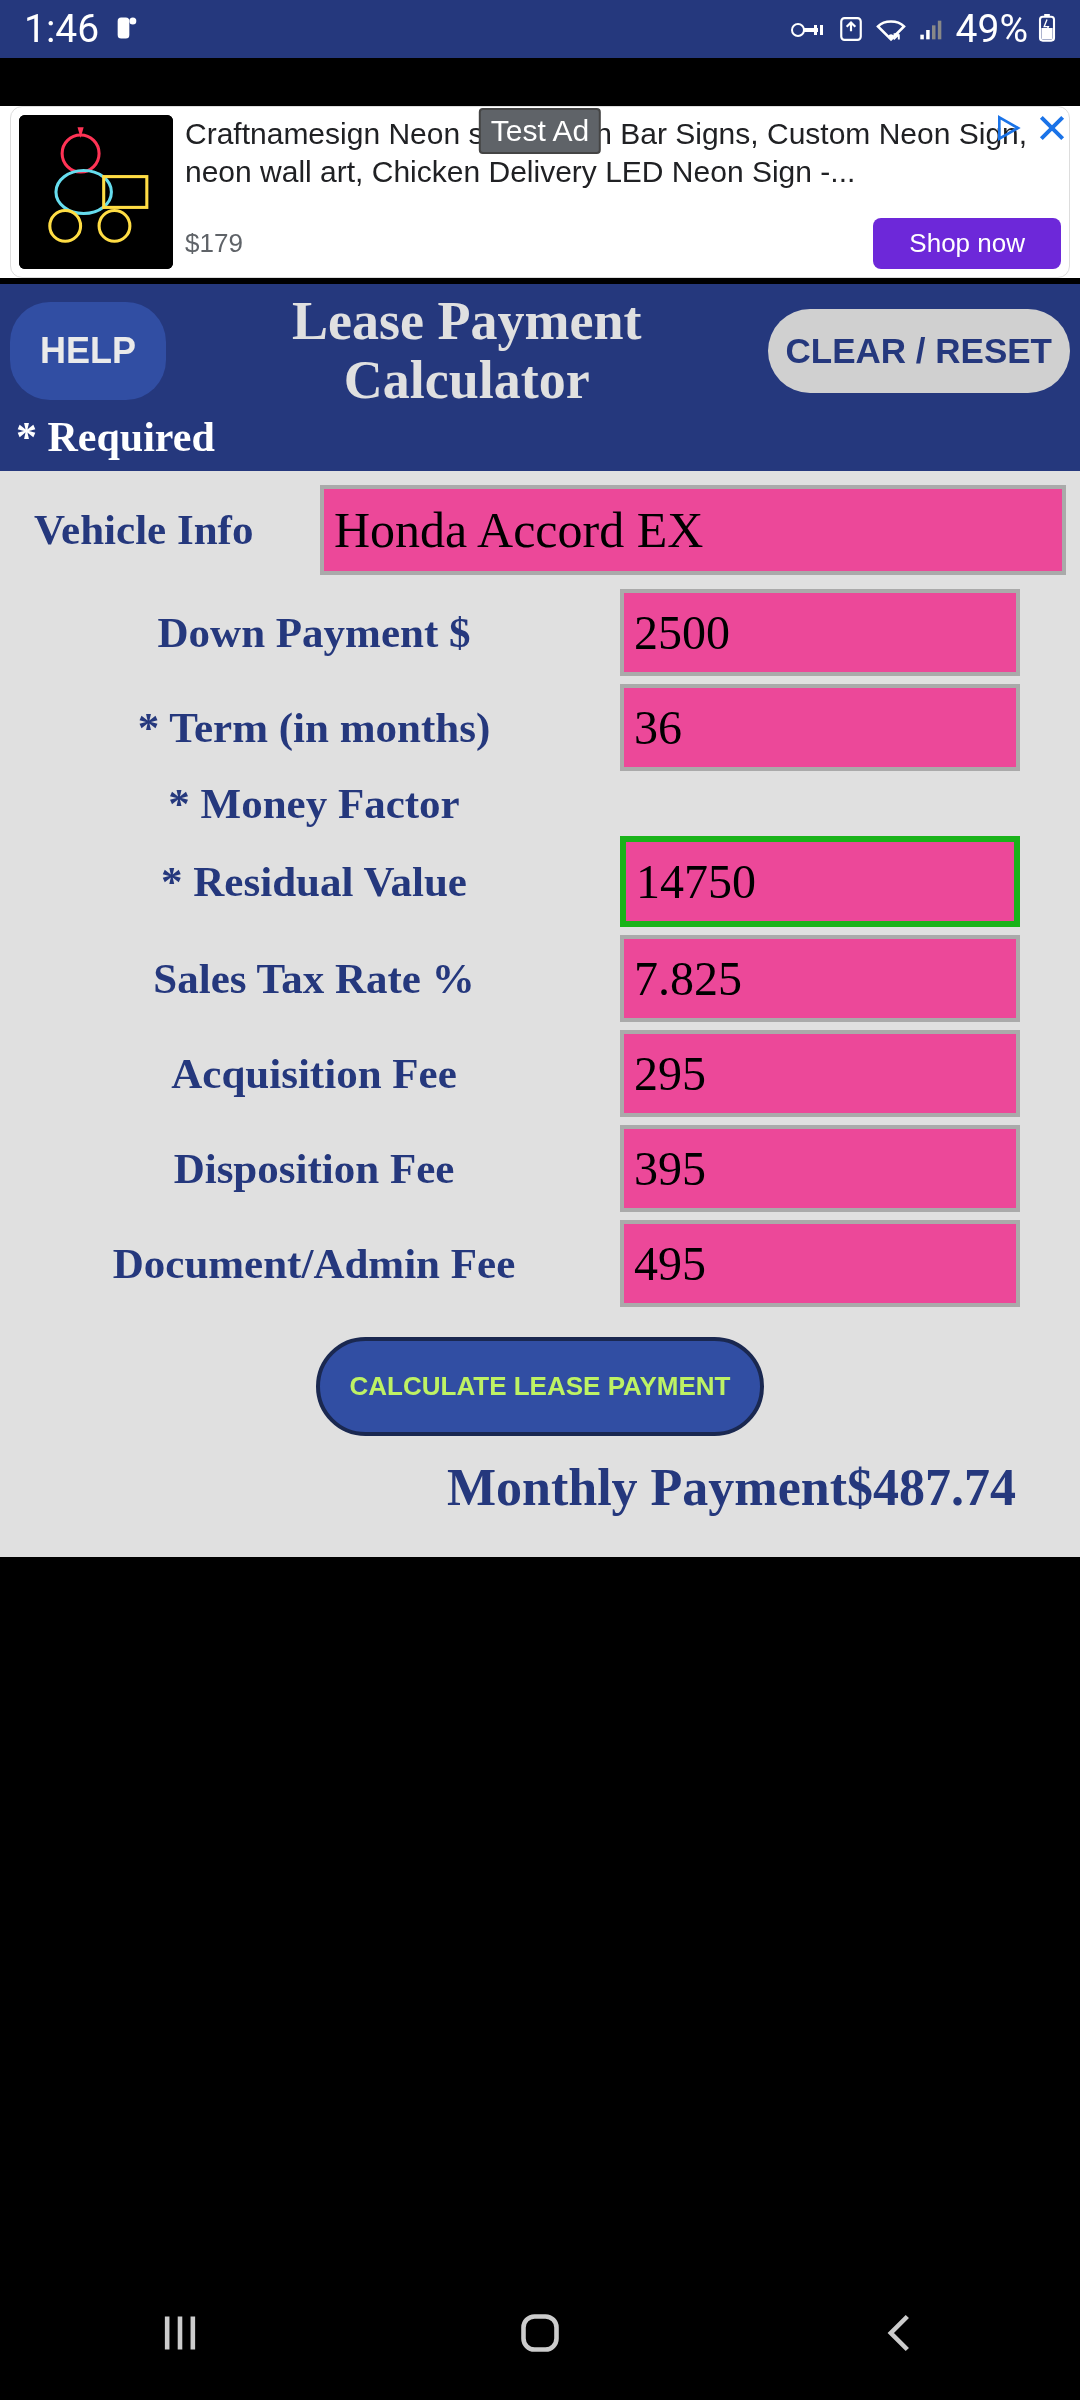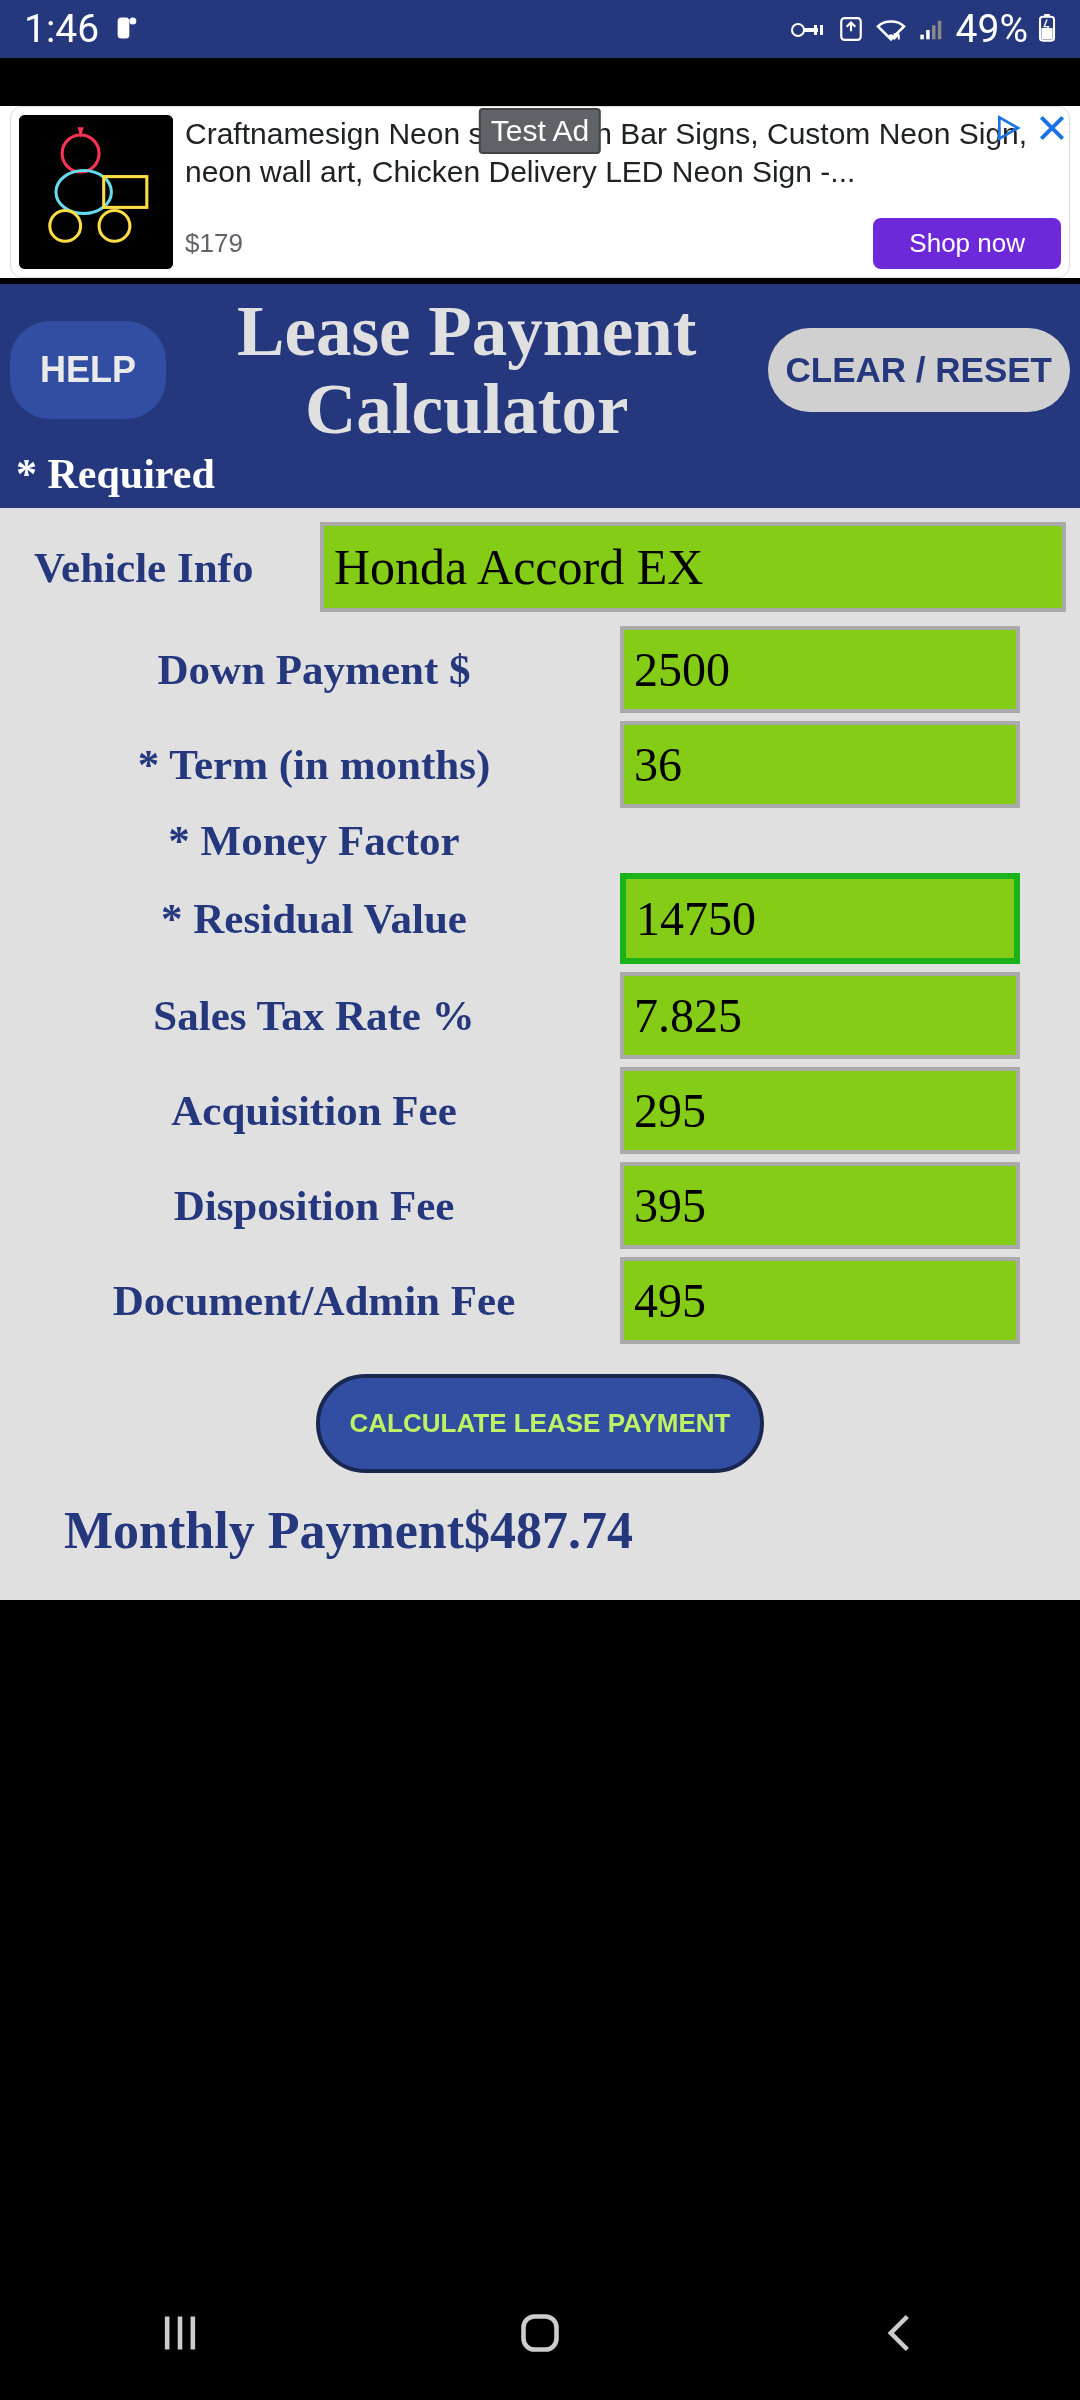--- a/index.html
+++ b/index.html
@@ -92,21 +92,21 @@
   color: #eaeaea;
   font-weight: bold;
   font-size: 36px;
   padding: 28px 30px;
   border-radius: 40px;
   border: none;
 }
 .app-title {
   flex: 1;
   color: #e0e0e0;
-  font-size: 71px;
+  font-size: 54px;
   font-weight: bold;
   text-align: center;
   line-height: 1.1;
 }
 .clear-btn {
   background: #d0d0d0;
   color: #25387d;
   font-weight: bold;
   font-size: 35px;
   padding: 22px 18px;
@@ -133,21 +133,21 @@
 .form-label {
   color: #25387d;
   font-weight: bold;
   font-size: 43px;
   text-align: center;
 }
 .vehicle-label { width: 300px; text-align: left; padding-left: 20px; }
 .field-label { width: 600px; }
 .text-input {
   flex: 1;
-  background: #84cc16;
+  background: #ec4899;
   border: 4px solid #aaa;
   font-size: 48px;
   padding: 12px 10px;
   color: #000;
   font-family: Georgia, serif;
 }
 .text-input.vehicle { font-size: 50px; }
 .text-input.active { border: 6px solid #1ab31a; }
 .num-input { width: 400px; flex: none; }
 .calc-btn {
@@ -156,23 +156,23 @@
   background: #314ea3;
   color: #bef264;
   font-weight: bold;
   font-size: 26px;
   padding: 30px 30px;
   border-radius: 60px;
   border: 4px solid #1a2850;
 }
 .result-row {
   display: flex;
-  justify-content: flex-start;
-  align-items: center;
-  margin-top: 28px;
+  justify-content: flex-end;
+  align-items: center;
+  margin-top: 22px;
   padding: 0 50px;
 }
 .result-label {
   color: #25387d;
   font-weight: bold;
   font-size: 52px;
 }
 .result-value {
   color: #25387d;
   font-weight: bold;

